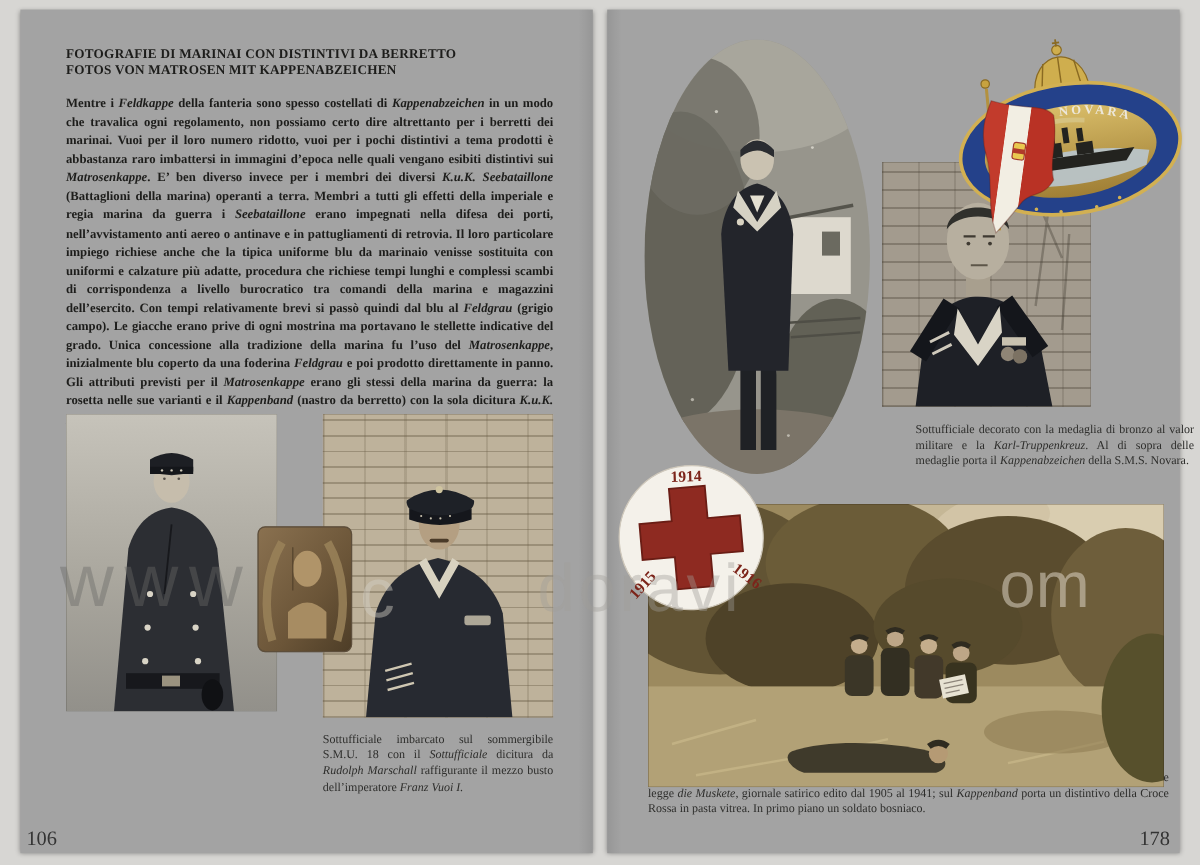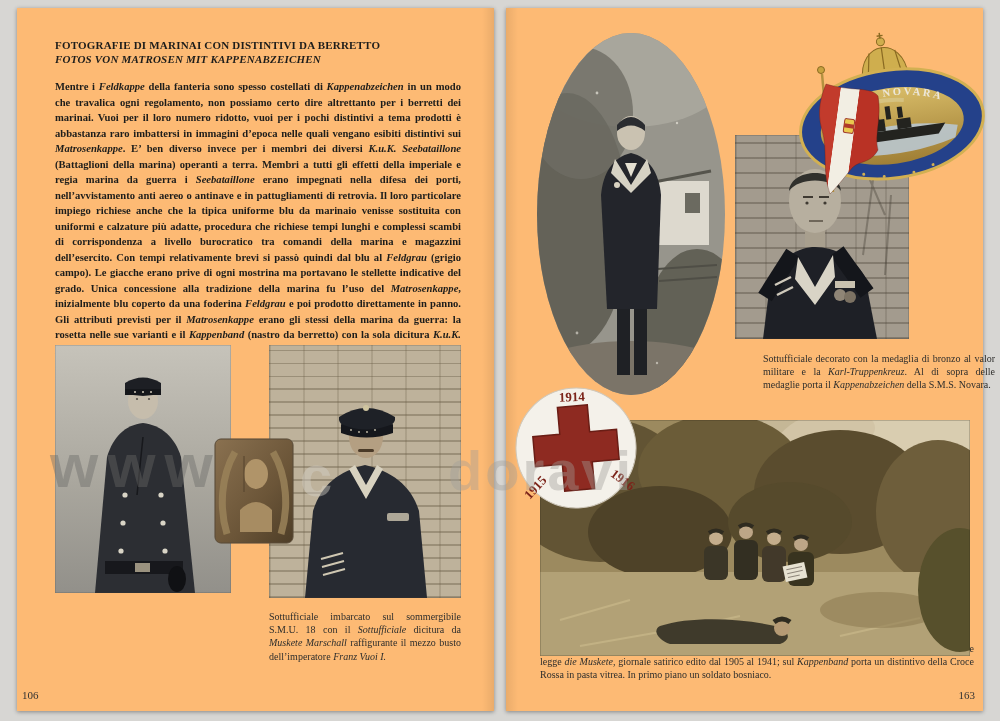--- a/index.html
+++ b/index.html
@@ -1,35 +1,35 @@
 <!DOCTYPE html>
 <html><head>
 <meta charset="utf-8">
 <style>
   html,body{margin:0;padding:0;}
   .stage{position:relative;width:1000px;height:721px;background:#d7d6d3;overflow:hidden;
          font-family:"Liberation Serif", serif;color:#1d1d1b;}
-  .page{position:absolute;top:8px;height:703px;width:477px;background:#fdba74;
+  .page{position:absolute;top:8px;height:703px;width:477px;background:#a3a3a3;
         box-shadow:0 1px 4px rgba(0,0,0,.38);}
   .page-left{left:17px;}
   .page-right{left:506px;}
   .page-left::after{content:"";position:absolute;right:0;top:0;bottom:0;width:12px;
         background:linear-gradient(to left,rgba(0,0,0,.08),transparent);}
   .page-right::before{content:"";position:absolute;left:0;top:0;bottom:0;width:12px;
         background:linear-gradient(to right,rgba(0,0,0,.08),transparent);}
 
   .abs{position:absolute;}
   .title-block{left:38px;top:30px;width:410px;line-height:14px;}
   .title-block h1{margin:0;font-size:11px;font-weight:bold;letter-spacing:.2px;}
-  .title-block h2{margin:0;font-size:11px;font-weight:bold;font-style:italic;letter-spacing:.2px;}
+  .title-block h2{margin:0;font-size:11px;font-weight:bold;letter-spacing:.2px;}
   .body-par{left:38px;top:71px;width:406px;font-size:10.6px;line-height:15.5px;
             text-align:justify;font-weight:bold;}
   .it{font-style:italic;}
   .caption{font-size:10px;line-height:13.2px;text-align:justify;color:#2e2e2c;}
-  .pagenum{font-size:11px;color:#333;}
+  .pagenum{font-size:17px;color:#333;}
 
   .photo{overflow:hidden;}
   .photo svg{display:block;}
   .photo-a{left:38px;top:337px;width:176px;height:248px;}
   .plaque{left:196px;top:428px;width:82px;height:110px;z-index:3;}
   .photo-b{left:252px;top:337px;width:192px;height:253px;
      background-color:#c7baa4;
      background-image:
        repeating-linear-gradient(0deg, rgba(96,84,62,.38) 0 1.5px, transparent 1.5px 13px),
        repeating-linear-gradient(90deg, rgba(96,84,62,.20) 0 2px, transparent 2px 34px);}
@@ -43,22 +43,22 @@
      background-image:
        repeating-linear-gradient(0deg, rgba(70,62,50,.35) 0 1.5px, transparent 1.5px 15px),
        repeating-linear-gradient(90deg, rgba(70,62,50,.18) 0 2px, transparent 2px 30px);}
   .novara{left:280px;top:14px;width:205px;height:178px;z-index:5;overflow:visible;}
   .cap-r1{left:229px;top:334px;width:232px;margin-left:28px;}
   .redcross{left:6px;top:376px;width:128px;height:128px;z-index:6;overflow:visible;}
   .photo-group{left:34px;top:412px;width:430px;height:236px;z-index:1;}
   .cap-r2{left:34px;top:624px;width:434px;}
   .pn-right{right:8px;top:681px;}
 
-  .wm{position:absolute;z-index:9;font-family:"Liberation Sans",sans-serif;font-weight:700;
-      pointer-events:none;white-space:nowrap;}
+  .wm{position:absolute;z-index:9;font-family:"Liberation Sans",sans-serif;font-weight:400;
+      pointer-events:none;white-space:nowrap;margin-top:19px;}
   .wm1{left:50px;top:430px;font-size:62px;letter-spacing:9px;color:rgba(105,105,103,.42);}
   .wm2{left:300px;top:442px;font-size:58px;color:rgba(210,206,198,.45);}
   .wm3{left:448px;top:438px;font-size:56px;letter-spacing:3px;color:rgba(160,158,152,.40);text-align:center;}
   .wm4{left:833px;top:438px;font-size:54px;color:rgba(220,212,196,.55);}
 
   svg text{font-family:"Liberation Serif",serif;}
 </style>
 </head>
 <body>
 
@@ -140,21 +140,21 @@
           <circle cx="98" cy="87" r=".9" fill="#c9c2ae"></circle>
           <circle cx="106" cy="85" r=".9" fill="#c9c2ae"></circle>
         <circle cx="97" cy="63" r="3" fill="#cfc49f"></circle>
         <path d="M80,124 L97,154 L114,124 L108,120 L97,140 L86,120 Z" fill="#d8d2c0"></path>
         <path d="M52,214 L74,208 M53,222 L75,216 M54,230 L76,224" stroke="#cfc7b2" stroke-width="2" fill="none"></path>
         <rect x="118" y="168" width="22" height="8" rx="2" fill="#cfc7b2" opacity=".8"></rect>
         <rect x="0" y="0" width="192" height="253" fill="none" stroke="rgba(70,60,45,.4)"></rect>
       </svg>
     </div>
 
-    <p class="abs caption cap-b"><span>Sottufficiale imbarcato sul sommergibile S.M.U. 18 con il </span><span class="it">Sottufficiale</span><span> dicitura da </span><span class="it">Muskete Marschall</span><span> raffigurante il mezzo busto dell’imperatore </span><span class="it">Franz Vuoi I.</span></p>
+    <p class="abs caption cap-b"><span>Sottufficiale imbarcato sul sommergibile S.M.U. 18 con il </span><span class="it">Sottufficiale</span><span> dicitura da </span><span class="it">Rudolph Marschall</span><span> raffigurante il mezzo busto dell’imperatore </span><span class="it">Franz Vuoi I.</span></p>
 
     <div class="abs pagenum pn-left">106</div>
   </div>
 
   <div class="page page-right">
 
     <div class="abs photo photo-oval">
       <svg width="188" height="362" viewBox="0 0 188 362">
         <rect width="188" height="362" fill="#97958c"></rect>
         <ellipse cx="94" cy="42" rx="96" ry="52" fill="#a8a69c"></ellipse>
@@ -310,20 +310,21 @@
           <path d="M120,206 C150,196 200,198 235,206 C250,210 252,220 240,224 L130,224 C118,220 112,210 120,206 Z" fill="#3f3a2b"></path>
           <circle cx="242" cy="208" r="8" fill="#b59a74"></circle>
           <path d="M234,202 Q242,196 250,202" stroke="#2f2b20" stroke-width="5" fill="none"></path>
         </g>
         <rect x="0" y="0" width="430" height="236" fill="none" stroke="rgba(50,40,25,.45)"></rect>
       </svg>
     </div>
 
     <p class="abs caption cap-r2"><span>Foto di gruppo. Al centro in seconda fila il </span><span class="it">Feldwebel Notarangelo</span><span>; alla sua destra un altro sottufficiale legge </span><span class="it">die Muskete</span><span>, giornale satirico edito dal 1905 al 1941; sul </span><span class="it">Kappenband</span><span> porta un distintivo della Croce Rossa in pasta vitrea. In primo piano un soldato bosniaco.</span></p>
 
-    <div class="abs pagenum pn-right">163</div>
+    <div class="abs pagenum pn-right">178</div>
   </div>
 
   <div class="wm wm1">www</div>
   <div class="wm wm2">c</div>
   <div class="wm wm3">doravi</div>
+  <div class="wm wm4">om</div>
 
 </div>
 
 </body></html>

